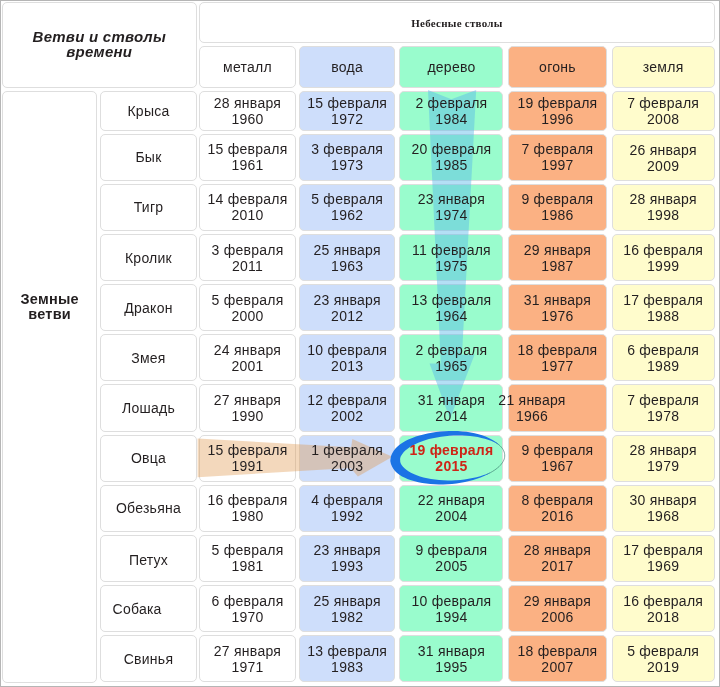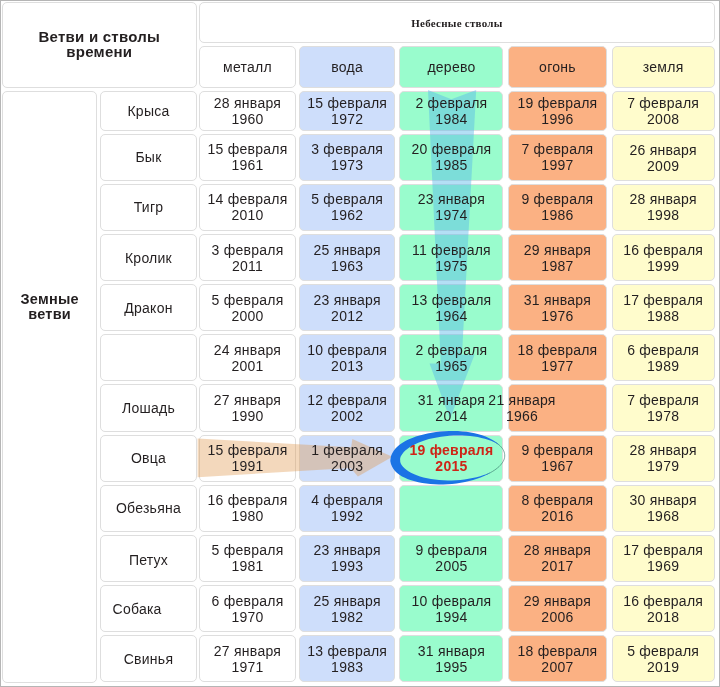--- a/index.html
+++ b/index.html
@@ -15,21 +15,21 @@
   #bg-layer{z-index:1;}
   svg.overlay{position:absolute;left:0;top:0;width:720px;height:687px;
               z-index:2;pointer-events:none;}
   #text-layer{z-index:3;}
   .cell{position:absolute;box-sizing:border-box;
         border:1px solid #dedede;border-radius:5px;background:#ffffff;}
   .tx{position:absolute;box-sizing:border-box;display:flex;
       align-items:center;justify-content:center;text-align:center;
       font-size:14px;line-height:16px;letter-spacing:0.25px;}
   .twoline{white-space:pre-line;}
-  .hdr-corner{font-weight:bold;font-size:15px;line-height:14.8px;}
+  .hdr-corner{font-weight:bold;font-size:15px;line-height:14.8px;font-style:italic;}
   .hdr-title{font-weight:bold;font-size:11px;font-family:Liberation Serif, serif;}
   .earthly{font-weight:bold;font-size:14.5px;line-height:15.8px;}
   .highlight{font-weight:bold;color:#cf2417;}
 </style>
 </head>
 <body>
 
 <div id="table-wrap">
   <div id="outer-frame"></div>
   <div class="layer" id="bg-layer">
@@ -259,20 +259,23 @@
 1964</span>
       </div>
 <div class="tx date" style="left:507.5px;top:284.08px;width:99.9px;height:47.2px">
         <span class="twoline">31 января
 1976</span>
       </div>
 <div class="tx date" style="left:611.6px;top:284.08px;width:103.1px;height:47.2px">
         <span class="twoline">17 февраля
 1988</span>
       </div>
+<div class="tx branch" style="left:100.4px;top:334.24px;width:96.2px;height:47.2px">
+        <span class="">Змея</span>
+      </div>
 <div class="tx date" style="left:199.2px;top:334.24px;width:96.6px;height:47.2px">
         <span class="twoline">24 января
 2001</span>
       </div>
 <div class="tx date" style="left:299px;top:334.24px;width:96.4px;height:47.2px">
         <span class="twoline">10 февраля
 2013</span>
       </div>
 <div class="tx date" style="left:399.4px;top:334.24px;width:104.1px;height:47.2px">
         <span class="twoline">2 февраля
@@ -294,21 +297,21 @@
 1990</span>
       </div>
 <div class="tx date" style="left:299px;top:384.4px;width:96.4px;height:47.2px">
         <span class="twoline">12 февраля
 2002</span>
       </div>
 <div class="tx date" style="left:399.4px;top:384.4px;width:104.1px;height:47.2px">
         <span class="twoline">31 января
 2014</span>
       </div>
-<div class="tx date" style="left:482px;top:384.4px;width:80px;height:47.2px">
+<div class="tx date" style="left:492px;top:384.4px;width:80px;height:47.2px">
         <span class="twoline">21 января
 1966</span>
       </div>
 <div class="tx date" style="left:611.6px;top:384.4px;width:103.1px;height:47.2px">
         <span class="twoline">7 февраля
 1978</span>
       </div>
 <div class="tx branch" style="left:100.4px;top:434.56px;width:96.2px;height:47.2px">
         <span class="">Овца</span>
       </div>
@@ -335,20 +338,24 @@
 <div class="tx branch" style="left:100.4px;top:484.72px;width:96.2px;height:47.2px">
         <span class="">Обезьяна</span>
       </div>
 <div class="tx date" style="left:199.2px;top:484.72px;width:96.6px;height:47.2px">
         <span class="twoline">16 февраля
 1980</span>
       </div>
 <div class="tx date" style="left:299px;top:484.72px;width:96.4px;height:47.2px">
         <span class="twoline">4 февраля
 1992</span>
+      </div>
+<div class="tx date" style="left:399.4px;top:484.72px;width:104.1px;height:47.2px">
+        <span class="twoline">22 января
+2004</span>
       </div>
 <div class="tx date" style="left:507.5px;top:484.72px;width:99.9px;height:47.2px">
         <span class="twoline">8 февраля
 2016</span>
       </div>
 <div class="tx date" style="left:611.6px;top:484.72px;width:103.1px;height:47.2px">
         <span class="twoline">30 января
 1968</span>
       </div>
 <div class="tx branch" style="left:100.4px;top:534.88px;width:96.2px;height:50px">

